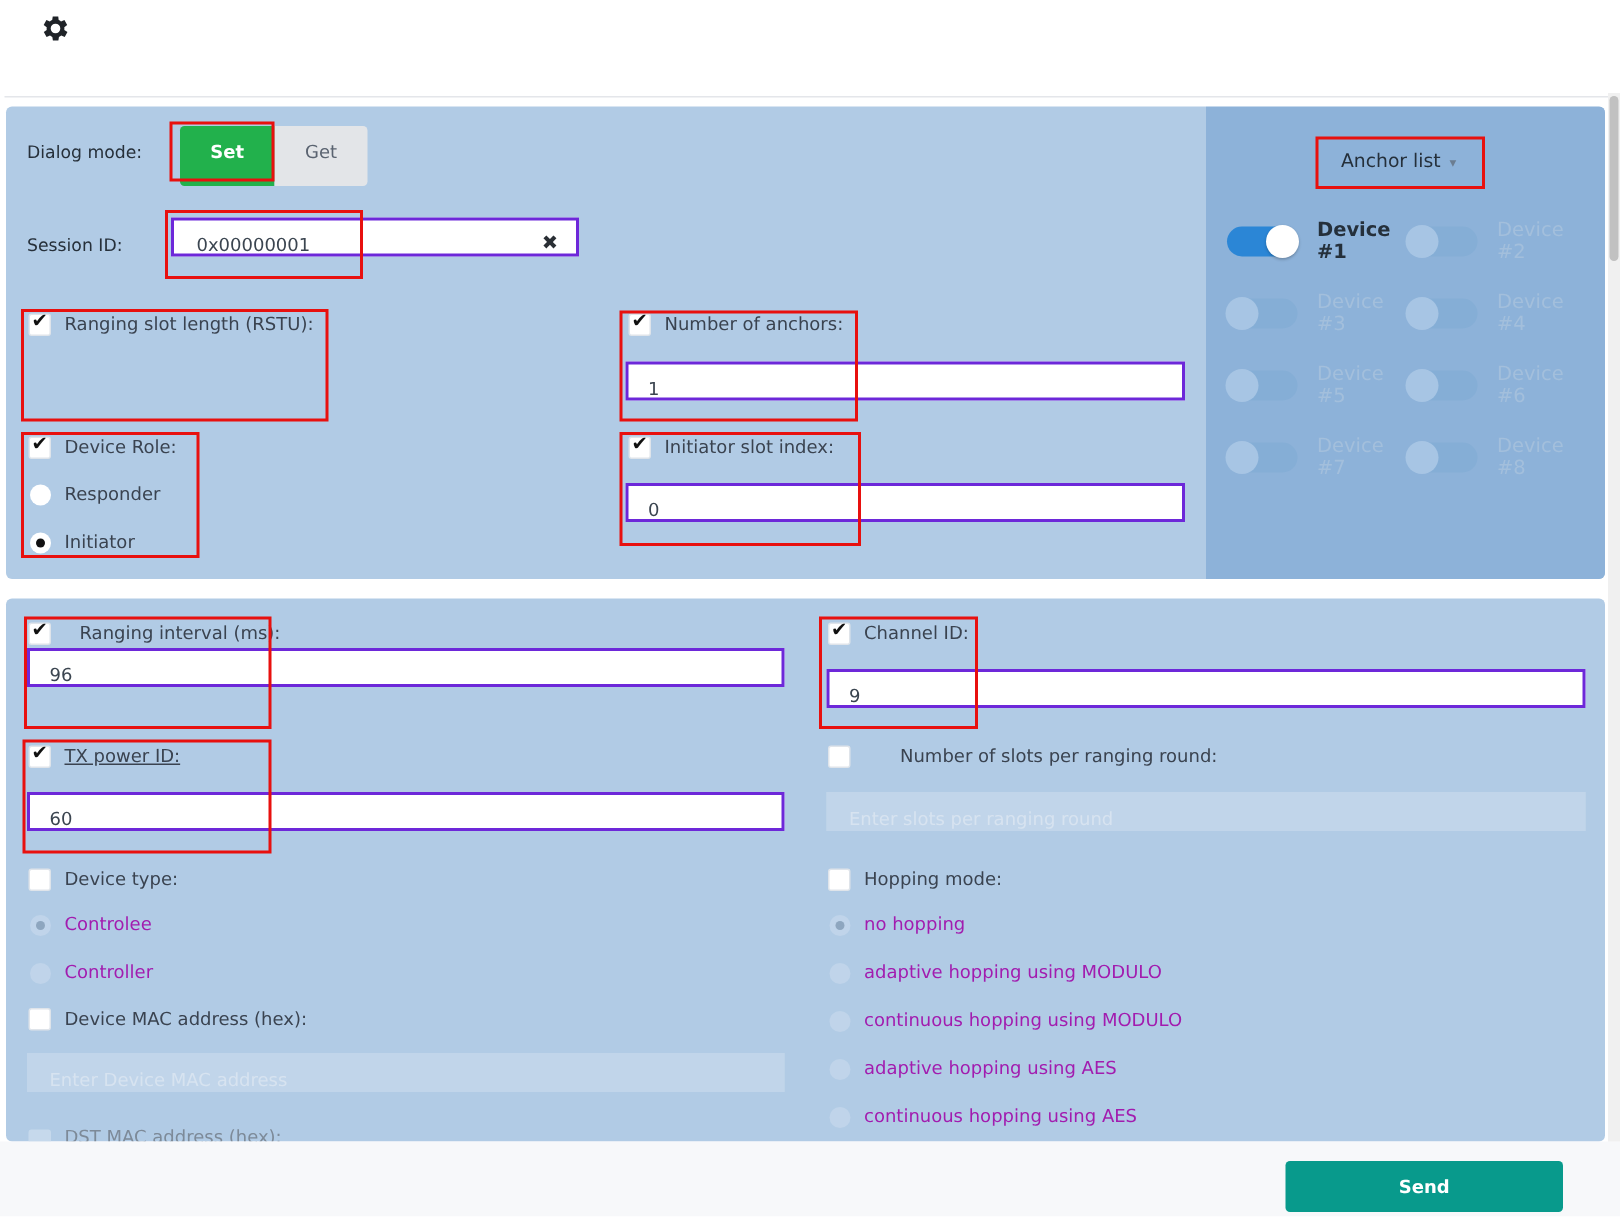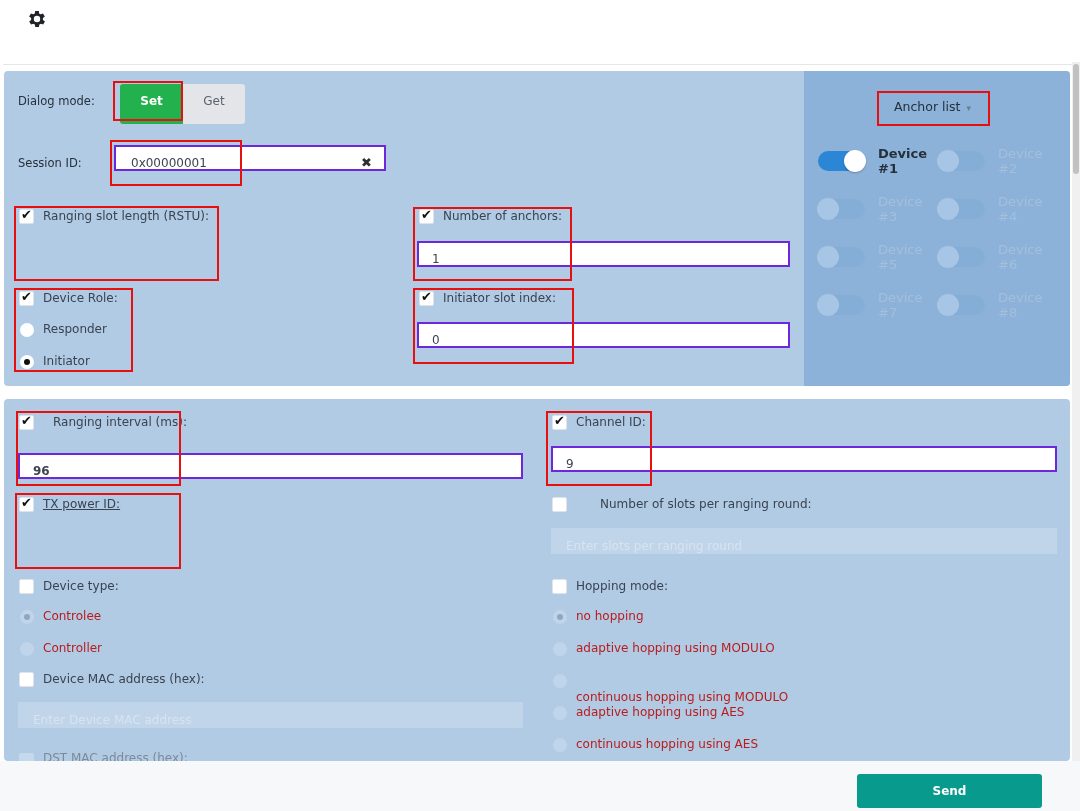--- a/index.html
+++ b/index.html
@@ -12,21 +12,21 @@
     .header-line { position: absolute; left: 3px; top: 64px; width: 1072px; height: 1px; background: #e4e6ea; }
 
     .panel { position: absolute; background: #b1cbe5; border-radius: 4px; }
     .panel-top { left: 4px; top: 71px; width: 1066px; height: 315px; overflow: hidden; }
     .panel-bottom { left: 4px; top: 399px; width: 1066px; height: 362px; overflow: hidden; }
 
     .anchor-side { position: absolute; left: 800px; top: 0; width: 266px; height: 315px; background: #8db2d9; }
 
     .label { position: absolute; font-size: 12px; color: #3a4350; white-space: nowrap; }
     .label.bold { font-weight: normal; color: #26303a; font-size: 11.5px; }
-    .label.disabled { color: #b91c1c; text-align: center; }
+    .label.disabled { color: #a21caf; text-align: center; }
 
     .seg { position: absolute; height: 40px; border-radius: 3px; font-size: 12px; text-align: center; line-height: 34px; cursor: pointer; }
     .seg.set { background: #22b14c; color: #ffffff; font-weight: bold; border-radius: 3px 0 0 3px; }
     .seg.get { background: #e3e5e8; color: #5a6370; border-radius: 0 3px 3px 0; }
 
     .input { position: absolute; height: 26px; background: #ffffff; border: 2px solid #6d28d9; border-radius: 0; padding-left: 13px; line-height: 32px; font-size: 12px; color: #3b4550; }
     .input.disabled { background: #c1d5ea; border-color: #c1d5ea; color: #d7e3f0; }
     .clear-x { position: absolute; right: 12px; top: 0; font-size: 13px; font-weight: bold; color: #2a2f35; }
 
     .cb { position: absolute; width: 15px; height: 15px; background: #ffffff; border-radius: 2px; border: 1px solid #dfe4ea; }
@@ -185,26 +185,29 @@
 <div class="hl" style="left:14px; top:206px; width:205px; height:75px;"></div>
 <div class="hl" style="left:14px; top:288px; width:119px; height:84px;"></div>
 <div class="hl" style="left:413px; top:207px; width:159px; height:74px;"></div>
 <div class="hl" style="left:413px; top:288px; width:161px; height:76px;"></div>
 <div class="hl" style="left:877px; top:91px; width:113px; height:35px;"></div>
 
 <div class="panel panel-bottom">
 
   <div class="cb checked" style="left:15px; top:16px;"></div>
   <span class="label" style="left:49px; top:16px;">Ranging interval (ms):</span>
-  <div class="input" style="left:14px; top:54px; width:505px;font-weight:bold;">
+  <div class="input" style="left:14px; top:33px; width:505px;">
     <span>96</span>
   </div>
 
   <div class="cb checked" style="left:15px; top:98px;"></div>
   <span class="label" style="left:39px; top:98px;text-decoration:underline;">TX power ID:</span>
+  <div class="input" style="left:14px; top:129px; width:505px;">
+    <span>60</span>
+  </div>
 
   <div class="cb" style="left:15px; top:180px;"></div>
   <span class="label" style="left:39px; top:180px;">Device type:</span>
   <div class="radio disabled selected" style="left:16px; top:211px;"></div>
   <span class="label disabled" style="left:39px; top:210px;">Controlee</span>
   <div class="radio disabled" style="left:16px; top:243px;"></div>
   <span class="label disabled" style="left:39px; top:242px;">Controller</span>
 
   <div class="cb" style="left:15px; top:273px;"></div>
   <span class="label" style="left:39px; top:273px;">Device MAC address (hex):</span>
@@ -228,21 +231,21 @@
   </div>
 
   <div class="cb" style="left:548px; top:180px;"></div>
   <span class="label" style="left:572px; top:180px;">Hopping mode:</span>
   <div id="hopping-options">
       <div class="radio disabled selected" style="left: 549px; top: 211px;"></div>
       <span class="label disabled" style="left: 572px; top: 210px;">no hopping</span>
       <div class="radio disabled" style="left: 549px; top: 243px;"></div>
       <span class="label disabled" style="left: 572px; top: 242px;">adaptive hopping using MODULO</span>
       <div class="radio disabled" style="left: 549px; top: 275px;"></div>
-      <span class="label disabled" style="left: 572px; top: 274px; margin-top: 17px;">continuous hopping using MODULO</span>
+      <span class="label disabled" style="left: 572px; top: 274px;">continuous hopping using MODULO</span>
       <div class="radio disabled" style="left: 549px; top: 307px;"></div>
       <span class="label disabled" style="left: 572px; top: 306px;">adaptive hopping using AES</span>
       <div class="radio disabled" style="left: 549px; top: 339px;"></div>
       <span class="label disabled" style="left: 572px; top: 338px;">continuous hopping using AES</span>
     </div>
 </div>
 
 <div class="hl" style="left:16px; top:411px; width:165px; height:75px;"></div>
 <div class="hl" style="left:15px; top:493px; width:166px; height:76px;"></div>
 <div class="hl" style="left:546px; top:411px; width:106px; height:75px;"></div>

